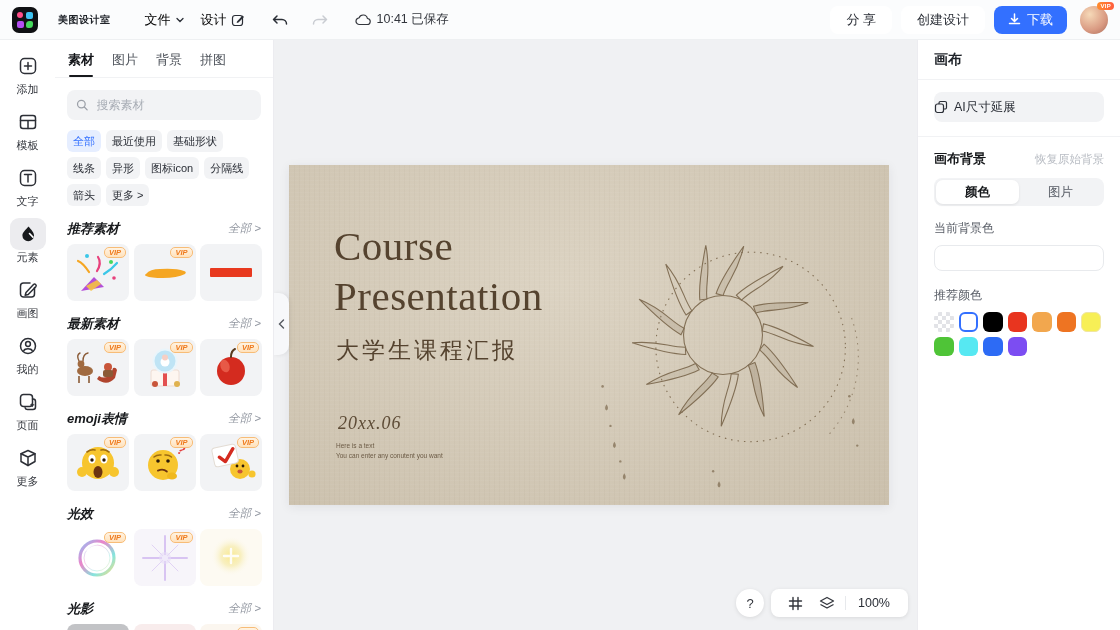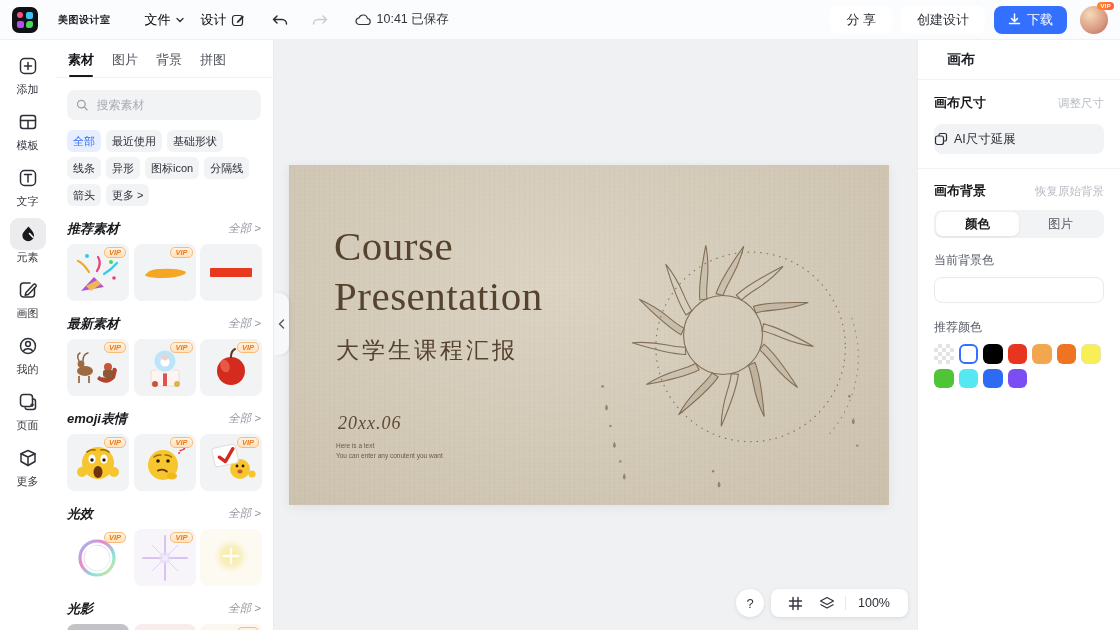--- a/index.html
+++ b/index.html
@@ -84,21 +84,21 @@
     display:flex;align-items:center;justify-content:center;font-size:13px;color:#33363d;cursor:pointer;}
   .tool-pill{height:28px;background:#fff;border-radius:8px;box-shadow:0 1px 4px rgba(0,0,0,.10);
     display:flex;align-items:center;padding:0 8px;}
   .tool-btn{width:32px;height:28px;display:flex;align-items:center;justify-content:center;cursor:pointer;}
   .tool-sep{width:1px;height:14px;background:#e7e9ec;margin:0 2px;}
   .zoom-label{font-size:12.5px;color:#2a2e36;padding:0 10px;cursor:pointer;}
   
   .inspector{position:absolute;top:40px;right:0;bottom:0;width:203px;background:#fff;z-index:8;
     border-left:1px solid #ececf0;padding:0 16px;}
   .insp-head{height:40px;display:flex;align-items:center;font-size:14px;font-weight:bold;
-    border-bottom:1px solid #f1f2f4;margin:0 -16px;padding:0 29px;}
+    border-bottom:1px solid #f1f2f4;margin:0 -16px;padding:0 16px;}
   .row-between{display:flex;justify-content:space-between;align-items:center;}
   .lbl-bold{font-size:13px;font-weight:bold;color:#17191c;}
   .lbl-link{font-size:11.5px;color:#b9bdc4;cursor:pointer;}
   .size-row{margin-top:14px;}
   .dim-inputs{display:flex;gap:7px;margin-top:11px;}
   .dim{flex:1;height:28px;background:#f2f3f5;border-radius:6px;display:flex;align-items:center;
     justify-content:space-between;padding:0 8px;}
   .dim input{width:46px;border:0;outline:0;background:transparent;font-size:12.5px;color:#2a2e36;font-family:inherit;}
   .dim span{font-size:11.5px;color:#b9bdc4;}
   .ai-btn{margin-top:12px;height:30px;background:#f2f3f5;border-radius:8px;display:flex;align-items:center;
@@ -535,24 +535,20 @@
       </div>
       <div class="tool-sep"></div>
       <div class="zoom-label">100%</div>
     </div>
   </div>
 </div>
 
 <div class="inspector">
   <div class="insp-head">画布</div>
 
-  <div class="row-between size-row">
-    <span class="lbl-bold">画布尺寸</span>
-    <span class="lbl-link">调整尺寸</span>
-  </div>
   <div class="ai-btn">
     <svg width="14" height="14" viewBox="0 0 14 14">
         <rect x="1.5" y="4" width="8" height="8.5" rx="2" stroke="#2a2e36" stroke-width="1.2" fill="none"></rect>
         <path d="M5 4 V3 a1.5 1.5 0 0 1 1.5-1.5 H11 a1.5 1.5 0 0 1 1.5 1.5 v4.5 a1.5 1.5 0 0 1-1.5 1.5 h-1.5" stroke="#2a2e36" stroke-width="1.2" fill="none"></path>
       </svg>
     <span>AI尺寸延展</span>
   </div>
 
   <div class="insp-div"></div>
 

